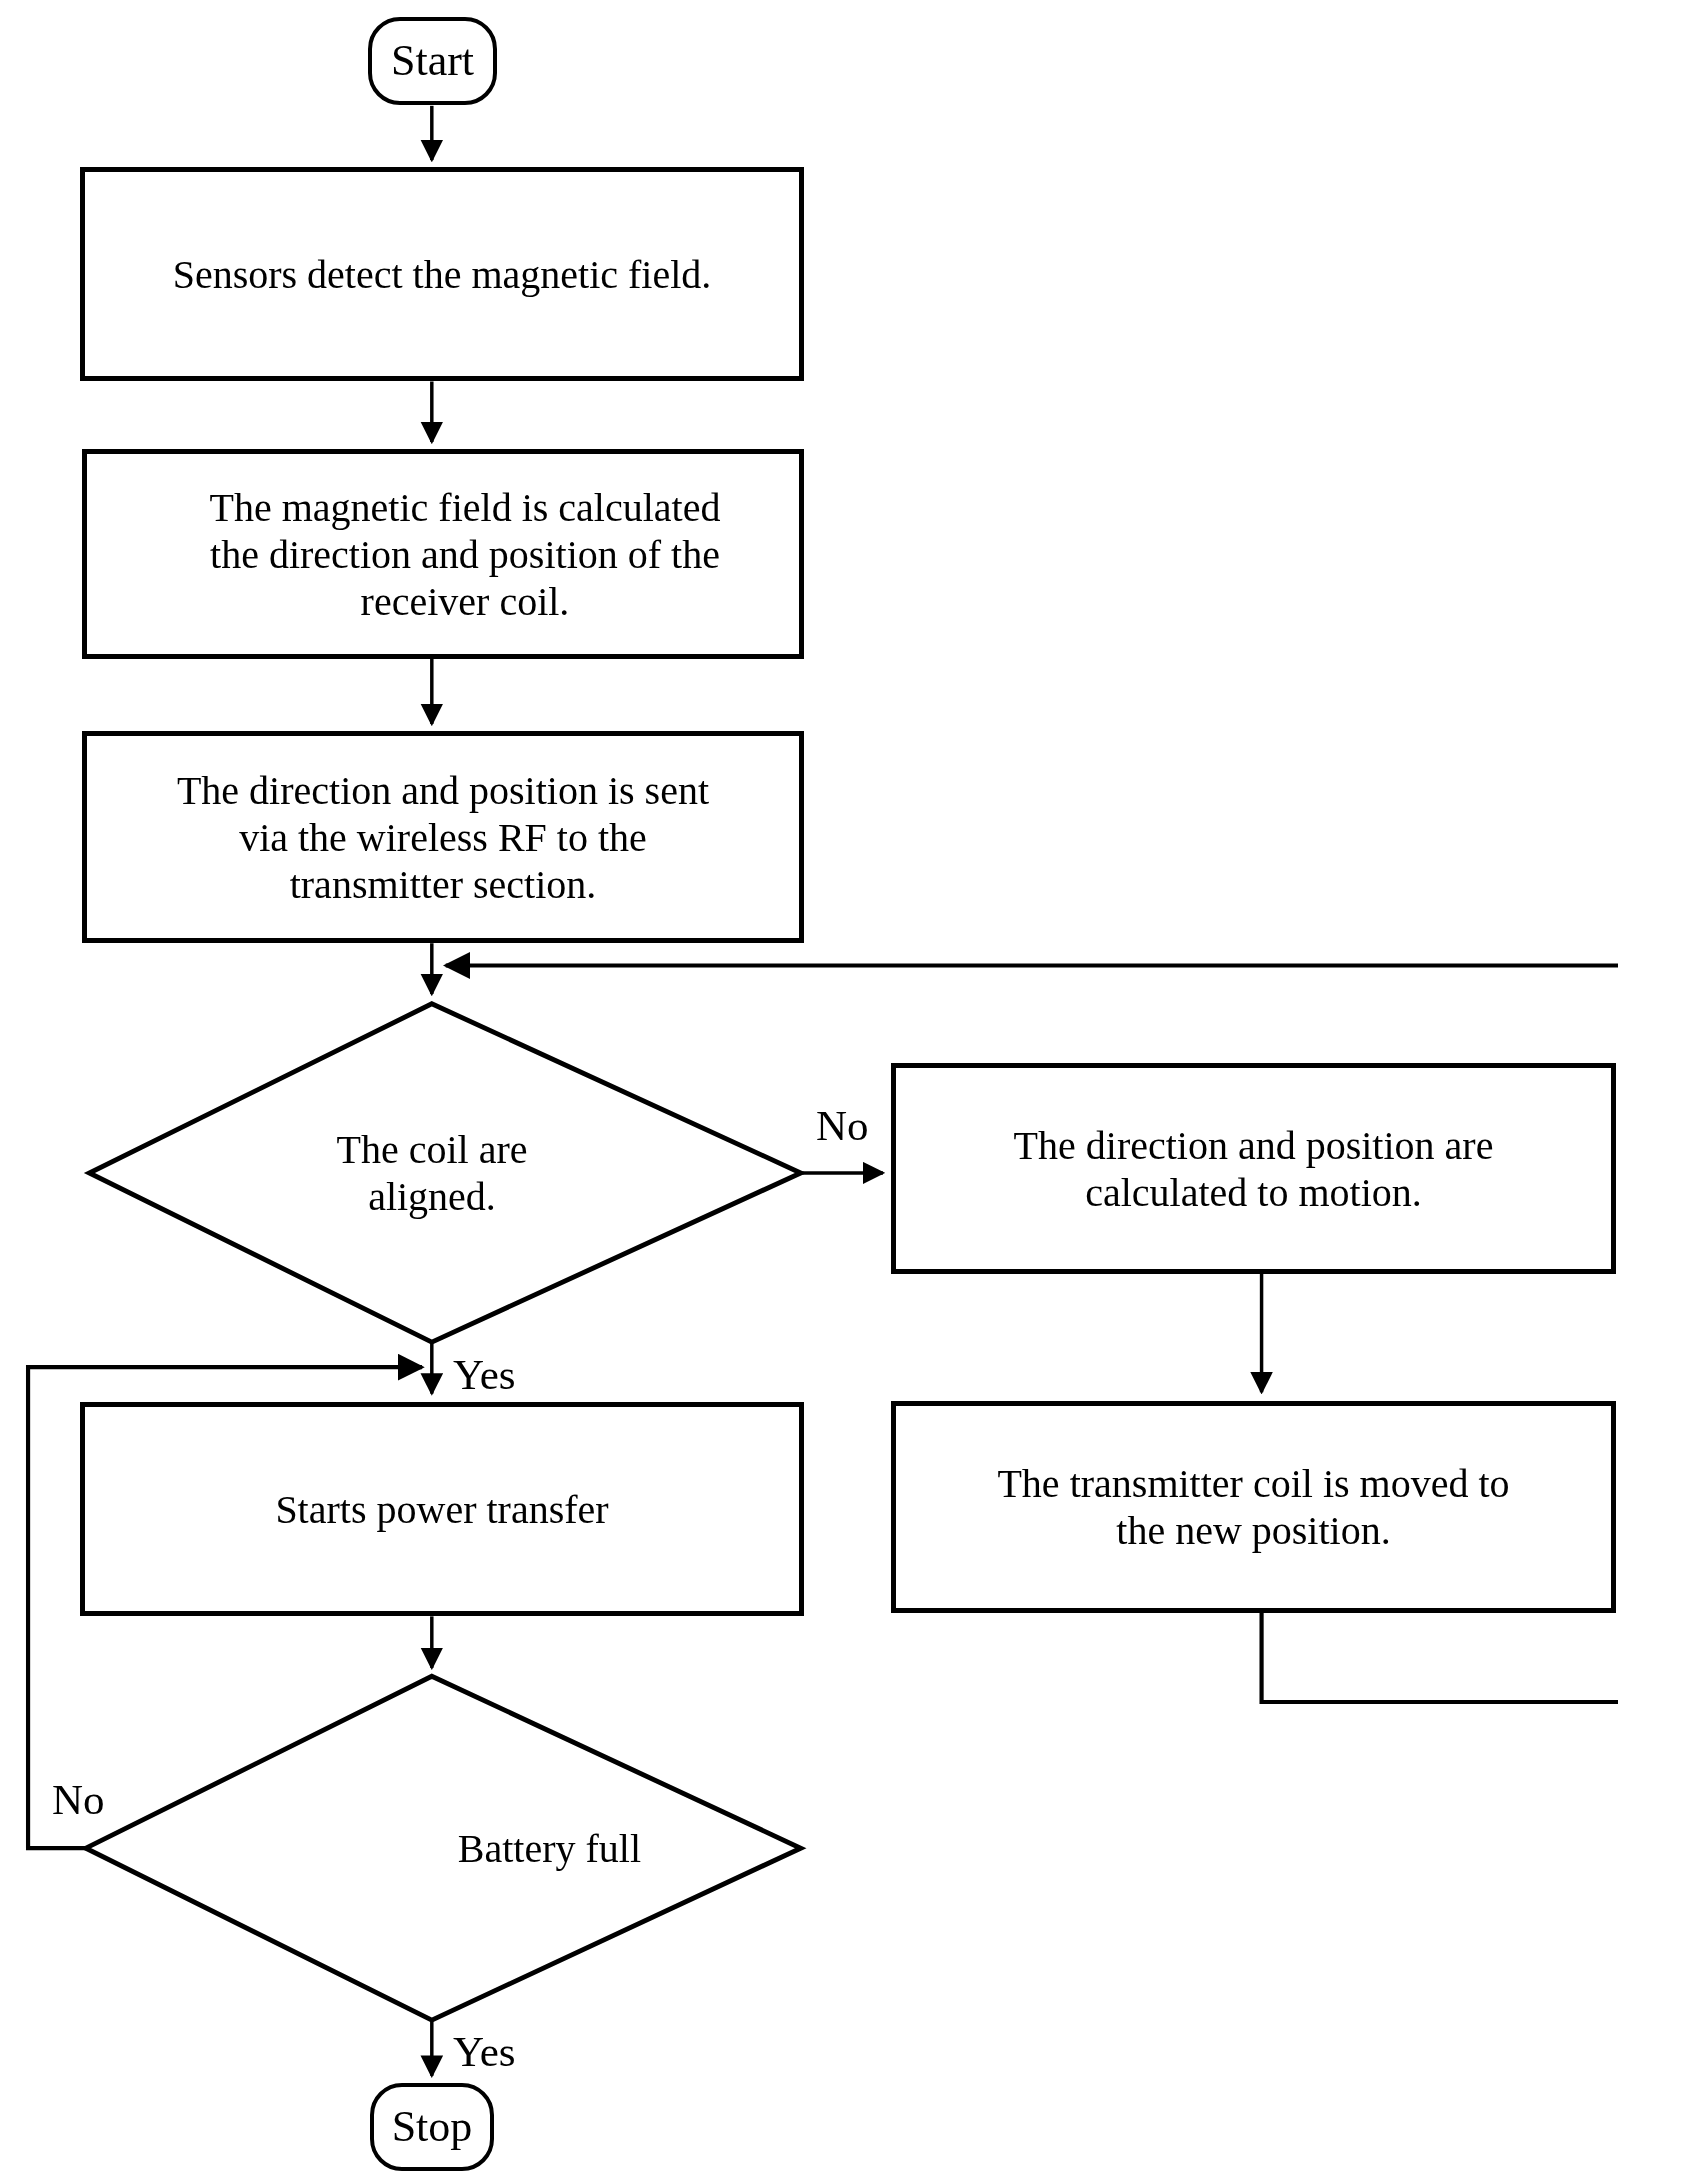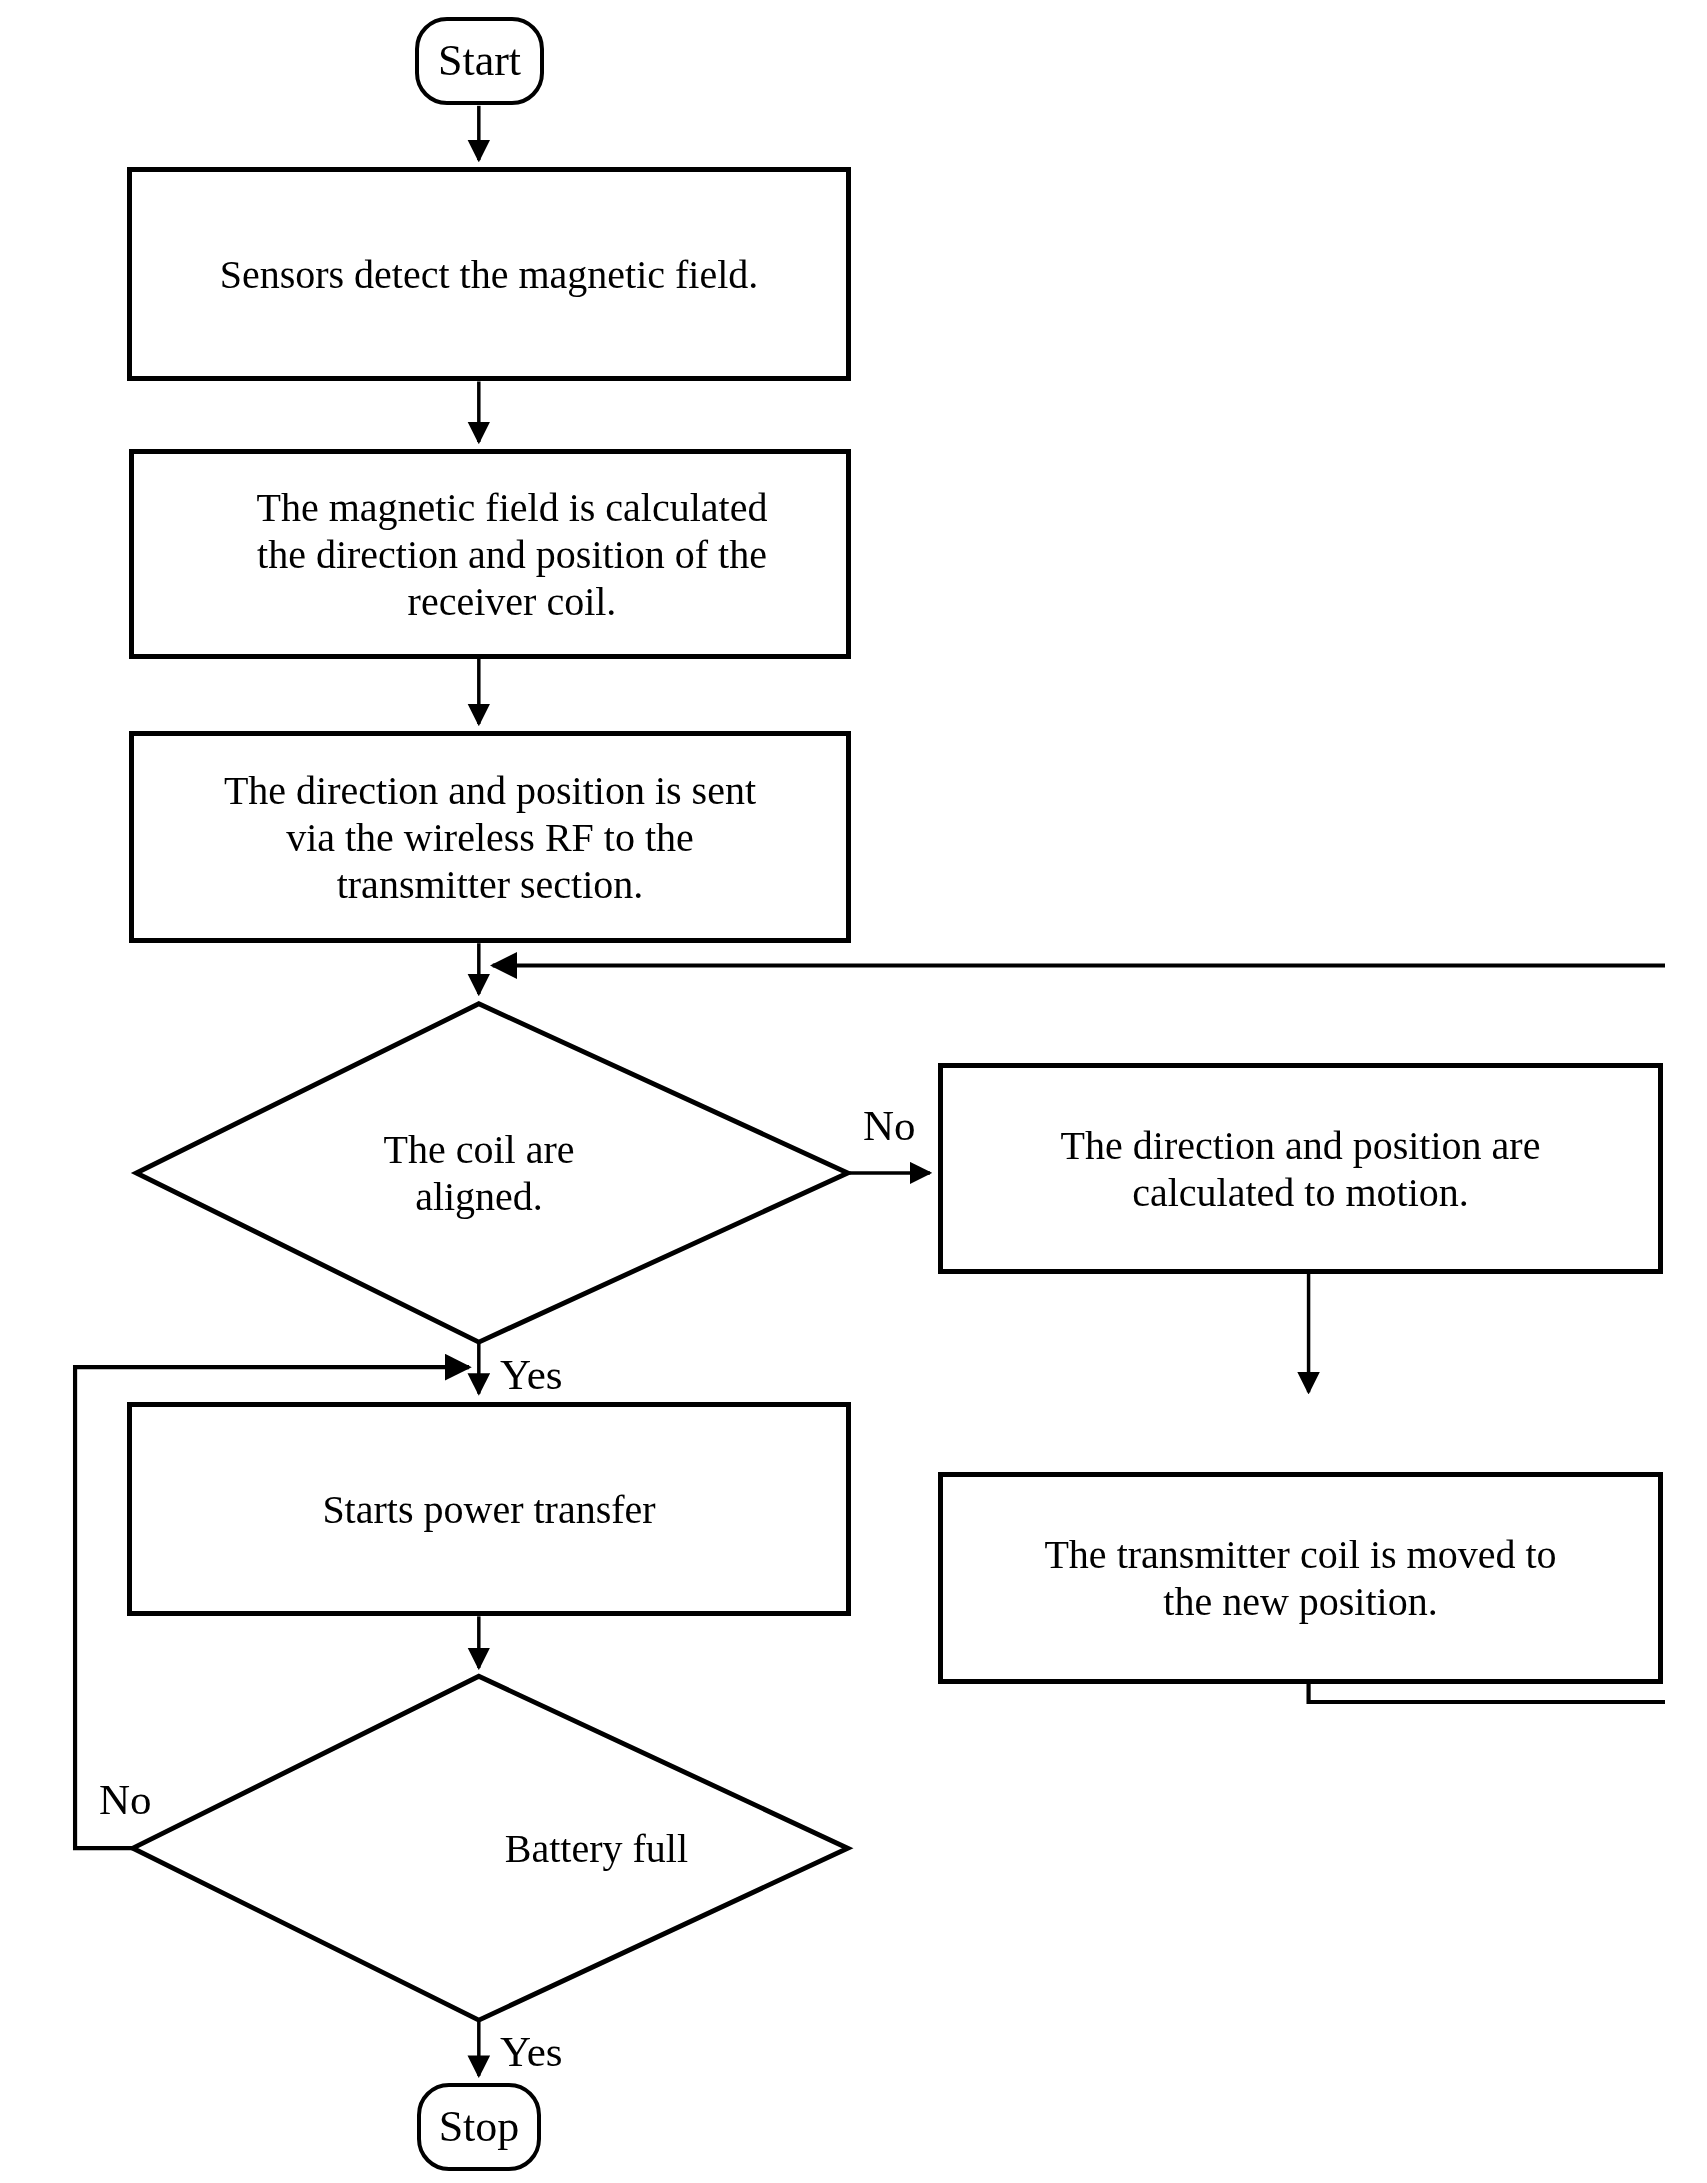--- a/index.html
+++ b/index.html
@@ -8,21 +8,20 @@
     background: #ffffff;
   }
   .canvas {
     position: relative;
     width: 1618px;
     height: 2183px;
     background: #ffffff;
     font-family: "Liberation Serif", "DejaVu Serif", serif;
     color: #000000;
     overflow: hidden;
-    margin-left: 47px;
   }
   .connectors {
     position: absolute;
     left: 0; top: 0;
     width: 1708px;
     height: 2183px;
   }
   .node {
     position: absolute;
     box-sizing: border-box;
@@ -119,21 +118,21 @@
 
   <div class="node process" style="left:80px; top:1402px; width:724px; height:214px;">
     <span class="txt">Starts power transfer</span>
   </div>
 
   <div class="node process" style="left:891px; top:1063px; width:725px; height:211px;">
     <span class="txt">The direction and position are
 calculated to motion.</span>
   </div>
 
-  <div class="node process" style="left:891px; top:1472px; width:725px; height:212px;align-items:center;">
+  <div class="node process" style="left:891px; top:1401px; width:725px; height:212px;align-items:center;">
     <span class="txt">The transmitter coil is moved to
 the new position.</span>
   </div>
 
   <div class="diamond-text" style="left:223px; top:1086px; width:418px; height:174px;">
     <span class="txt">The coil are
 aligned.</span>
   </div>
 
   <div class="diamond-text" style="left:223px; top:1812px; width:418px; height:72px;justify-content:flex-end;">

